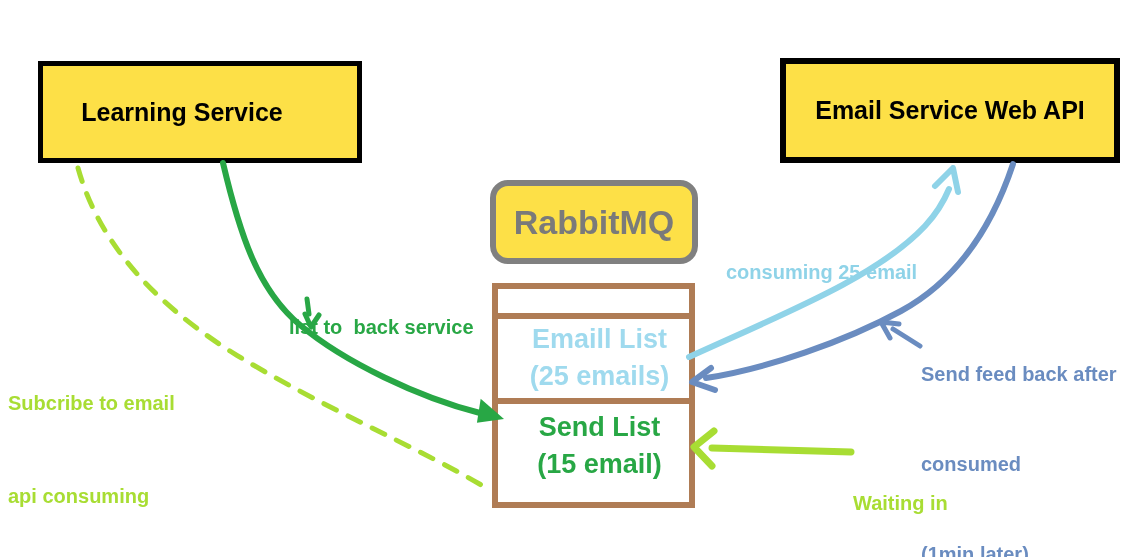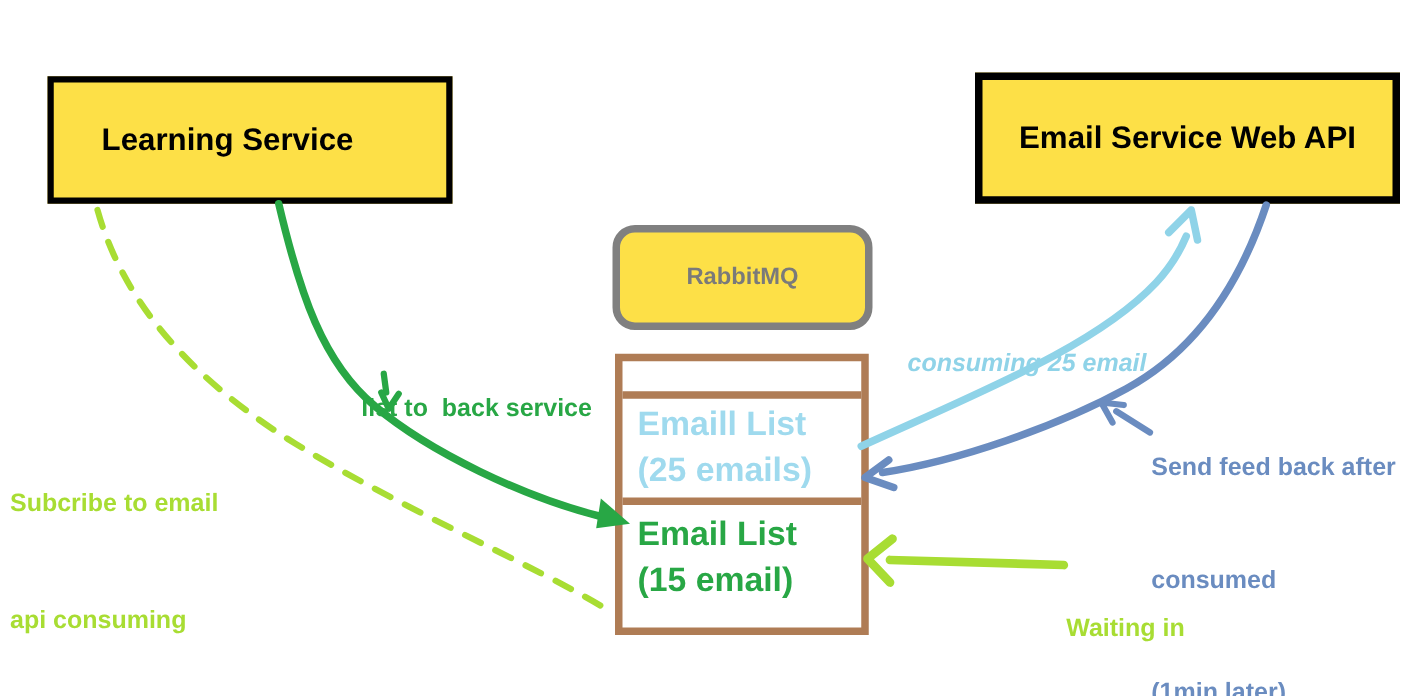--- a/index.html
+++ b/index.html
@@ -6,35 +6,35 @@
   .diagram {
     position:relative; width:1138px; height:557px; background:#ffffff;
     font-family:"Liberation Sans", sans-serif; overflow:hidden;
   }
   .node {
     position:absolute; display:flex; align-items:center; justify-content:center;
     background:#fde047; font-weight:bold; text-align:center; box-sizing:border-box;
   }
   .node-learning { left:38px; top:61px; width:324px; height:102px; border:5px solid #000; font-size:25px; color:#000; padding-right:36px; }
   .node-email    { left:780px; top:58px; width:340px; height:105px; border:6px solid #000; font-size:25px; color:#000; }
-  .node-rabbitmq { left:490px; top:180px; width:208px; height:84px; border:6px solid var(--gray-border); border-radius:18px; font-size:19px; color:var(--gray-text); }
+  .node-rabbitmq { left:490px; top:180px; width:208px; height:84px; border:6px solid var(--gray-border); border-radius:18px; font-size:34px; color:var(--gray-text); }
   .queue {
     position:absolute; left:492px; top:283px; width:203px; height:225px;
     border:6px solid var(--brown); box-sizing:border-box; background:#fff;
     display:flex; flex-direction:column;
   }
-  .queue .slot { box-sizing:border-box; font-weight:bold; font-size:27px; line-height:37px; padding-left:12px; }
+  .queue .slot { box-sizing:border-box; font-weight:bold; font-size:27px; line-height:37px; padding-left:12px;text-align:center; }
   .queue .slot-empty { height:30px; border-bottom:6px solid var(--brown); }
   .queue .slot-blue  { height:85px; border-bottom:6px solid var(--brown); color:var(--light-blue-pale); padding-top:2px; }
   .queue .slot-green { flex:1; color:var(--green); padding-top:5px; }
   .ann { position:absolute; font-weight:bold; font-size:20px; line-height:31px; white-space:pre-wrap; }
   .ann-send      { left:280px; top:250px; color:var(--green); }
   .ann-send .indent { padding-left:9px; }
   .ann-subscribe { left:8px;  top:326px; color:var(--yellow-green); }
-  .ann-consuming { left:726px; top:214px; color:var(--light-blue);font-style:italic; }
+  .ann-consuming { left:726px; top:195px; color:var(--light-blue); }
   .ann-feedback  { left:921px; top:299px; color:var(--steel-blue); line-height:30px; }
   .ann-waiting   { left:853px; top:426px; color:var(--yellow-green); }
   .arrows { position:absolute; left:0; top:0; width:1138px; height:557px; pointer-events:none; }
   .arrows * { fill:none; stroke-linecap:round; stroke-linejoin:round; }
   .s-green  { stroke:var(--green); }
   .s-lblue  { stroke:var(--light-blue); }
   .s-steel  { stroke:var(--steel-blue); }
   .s-yellow { stroke:var(--yellow-green); }
   .f-green  { fill:var(--green); stroke:none; }
 </style>
@@ -55,21 +55,21 @@
     <span>RabbitMQ</span>
   </div>
 
   <div class="queue">
     <div class="slot slot-empty"></div>
     <div class="slot slot-blue">
       <div>Emaill List</div>
       <div>(25 emails)</div>
     </div>
     <div class="slot slot-green">
-      <div>Email List</div>
+      <div>Send List</div>
       <div>(15 email)</div>
     </div>
   </div>
 
   <svg class="arrows" viewBox="0 0 1138 557" aria-hidden="true">
 
     <path class="s-green" stroke-width="6" d="M 223,163 C 240,235 258,290 300,325 C 344,362 420,398 480,413"></path>
     <polygon class="f-green" points="0,0 -28,-13 -25,11" transform="translate(504,419) rotate(16)"></polygon>
 
     <path class="s-green" stroke-width="5" d="M 307,299 L 309,314"></path>

